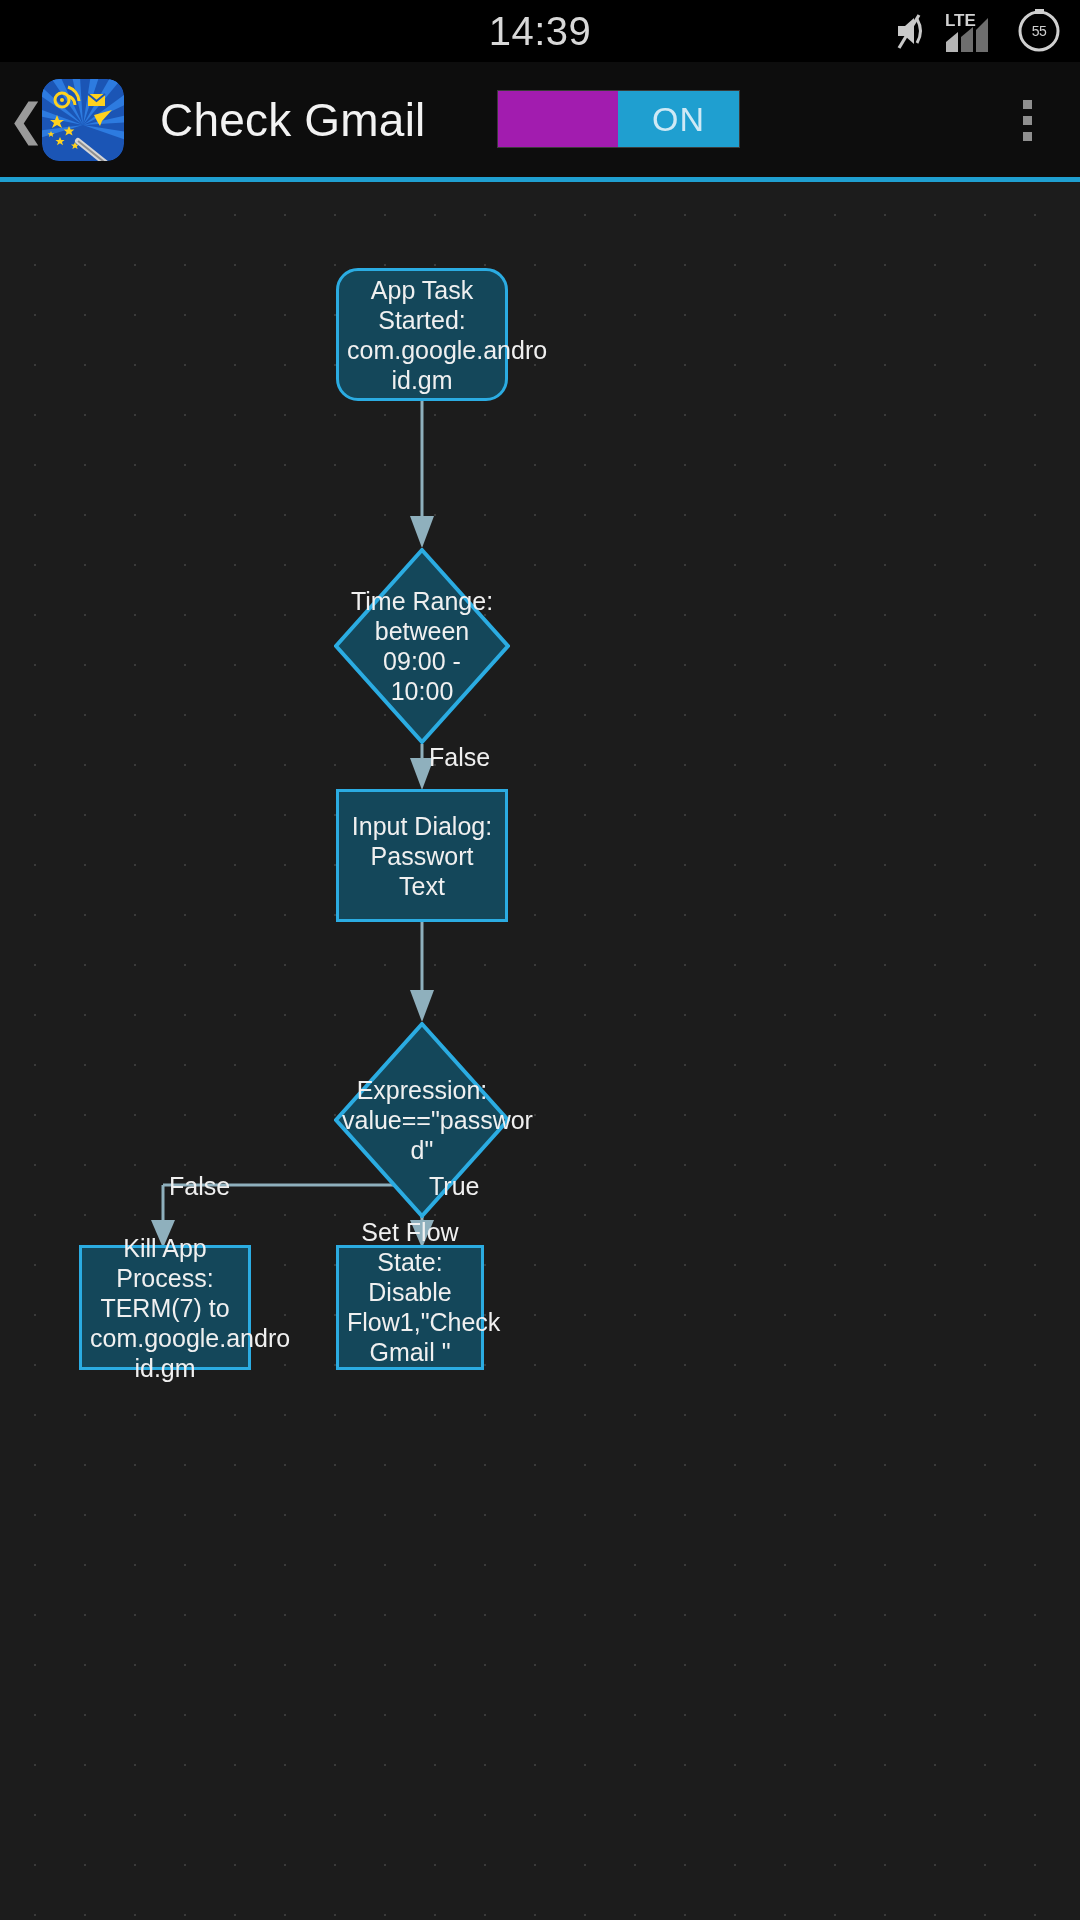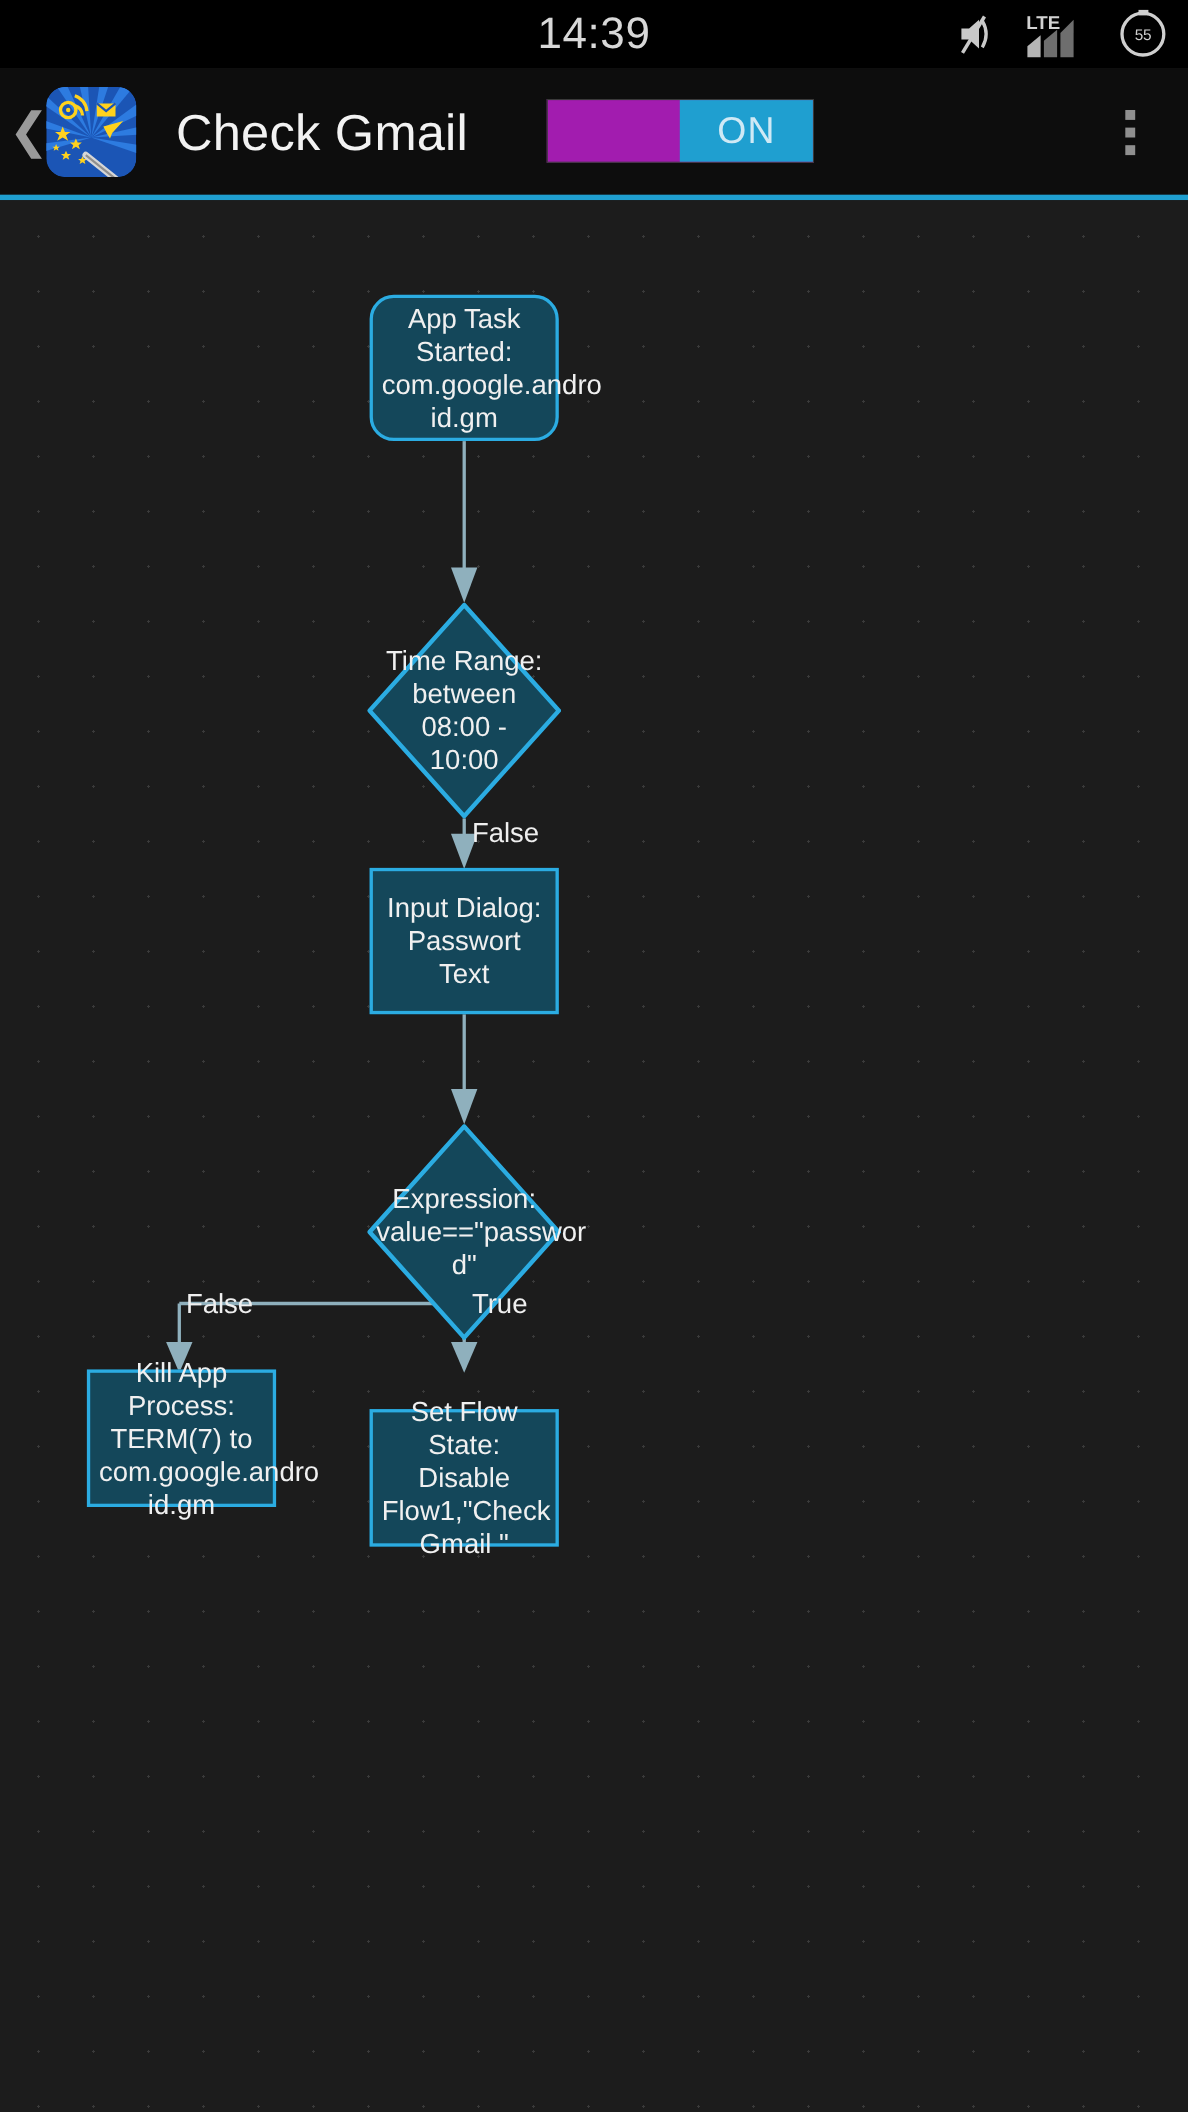--- a/index.html
+++ b/index.html
@@ -16,21 +16,21 @@
     width: 1080px; height: 62px;
     background: #000000;
     display: flex; align-items: center; justify-content: center;
   }
   #status-clock {
     color: #d8d8d8; font-size: 40px; font-weight: 400;
     letter-spacing: 0.5px;
   }
   #status-icons {
     position: absolute; right: 18px; top: 0; height: 62px;
-    display: flex; align-items: center; gap: 26px;
+    display: flex; align-items: center; gap: 14px;
   }
   .sicon { display: block; }
   #battery-wrap { position: relative; width: 46px; height: 46px; }
   #battery-level {
     position: absolute; inset: 0;
     display: flex; align-items: center; justify-content: center;
     color: #cfcfcf; font-size: 14px; letter-spacing: -0.5px;
   }
 
   
@@ -239,21 +239,21 @@
     <span class="label">App Task Started:
 com.google.andro
 id.gm</span>
   </div>
 
   <div class="node diamond" style="left:334px; top:366px; width:176px; height:196px;">
     <svg class="dia-svg" viewBox="0 0 176 196" preserveAspectRatio="none">
       <polygon points="88,2 174,98 88,194 2,98" fill="#14475a" stroke="#2bace2" stroke-width="4"></polygon>
     </svg>
     <span class="label">Time Range:
-between 08:00 -
+between 09:00 -
 10:00</span>
   </div>
 
   <div class="node rect" style="left:336px; top:607px; width:172px; height:133px;">
     <span class="label">Input Dialog:
 Passwort  Text</span>
   </div>
 
   <div class="node diamond" style="left:334px; top:840px; width:176px; height:196px;">
     <svg class="dia-svg" viewBox="0 0 176 196" preserveAspectRatio="none">
@@ -264,21 +264,21 @@
 d"</span>
   </div>
 
   <div class="node rect" style="left:79px; top:1063px; width:172px; height:125px;">
     <span class="label">Kill App Process:
 TERM(7) to
 com.google.andro
 id.gm</span>
   </div>
 
-  <div class="node rect" style="left:336px; top:1099px; width:172px; height:125px;">
+  <div class="node rect" style="left:336px; top:1063px; width:148px; height:125px;align-items:flex-end;">
     <span class="label">Set Flow State:
 Disable
 Flow1,"Check
 Gmail "</span>
   </div>
 
   <div class="edge-label" style="left:429px; top:561px;">False</div>
 
   <div class="edge-label" style="left:169px; top:990px;">False</div>
 

